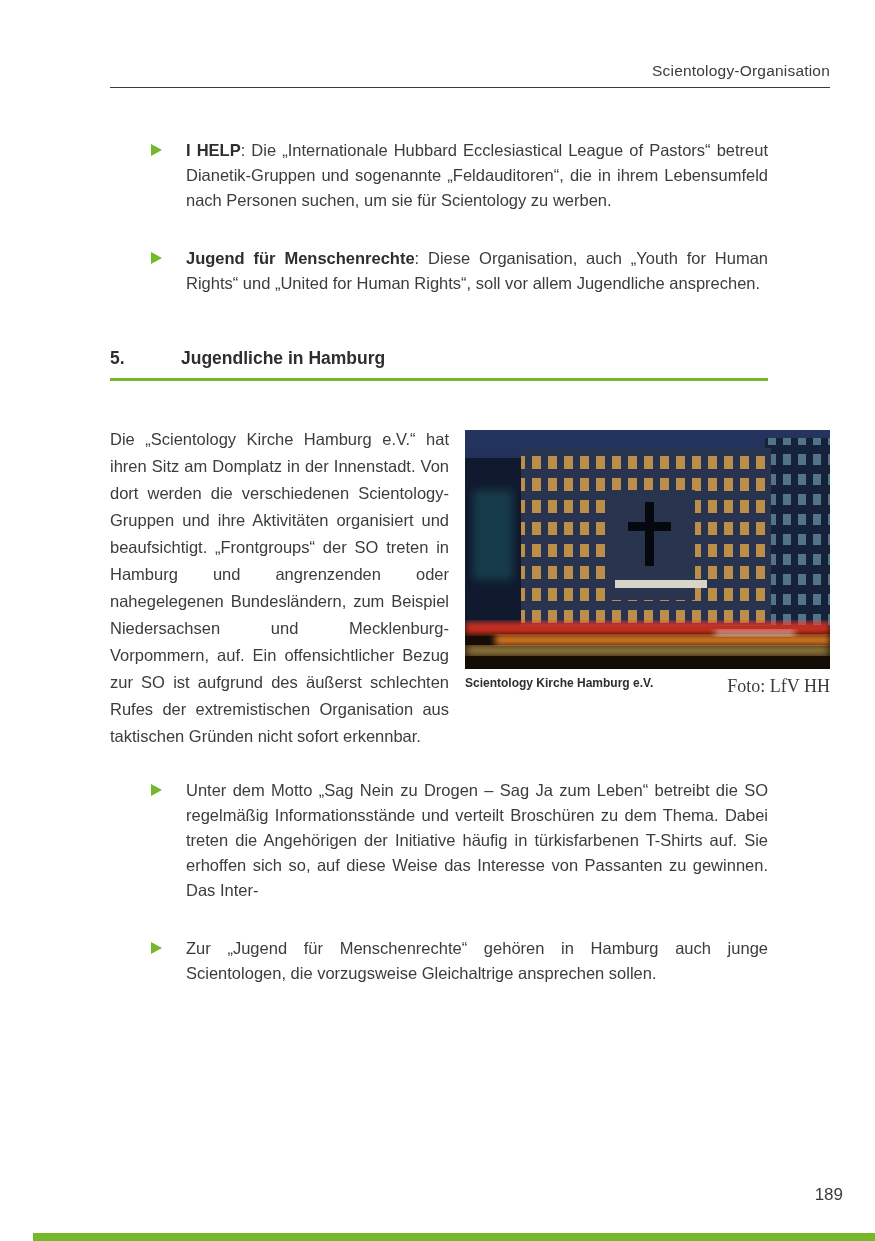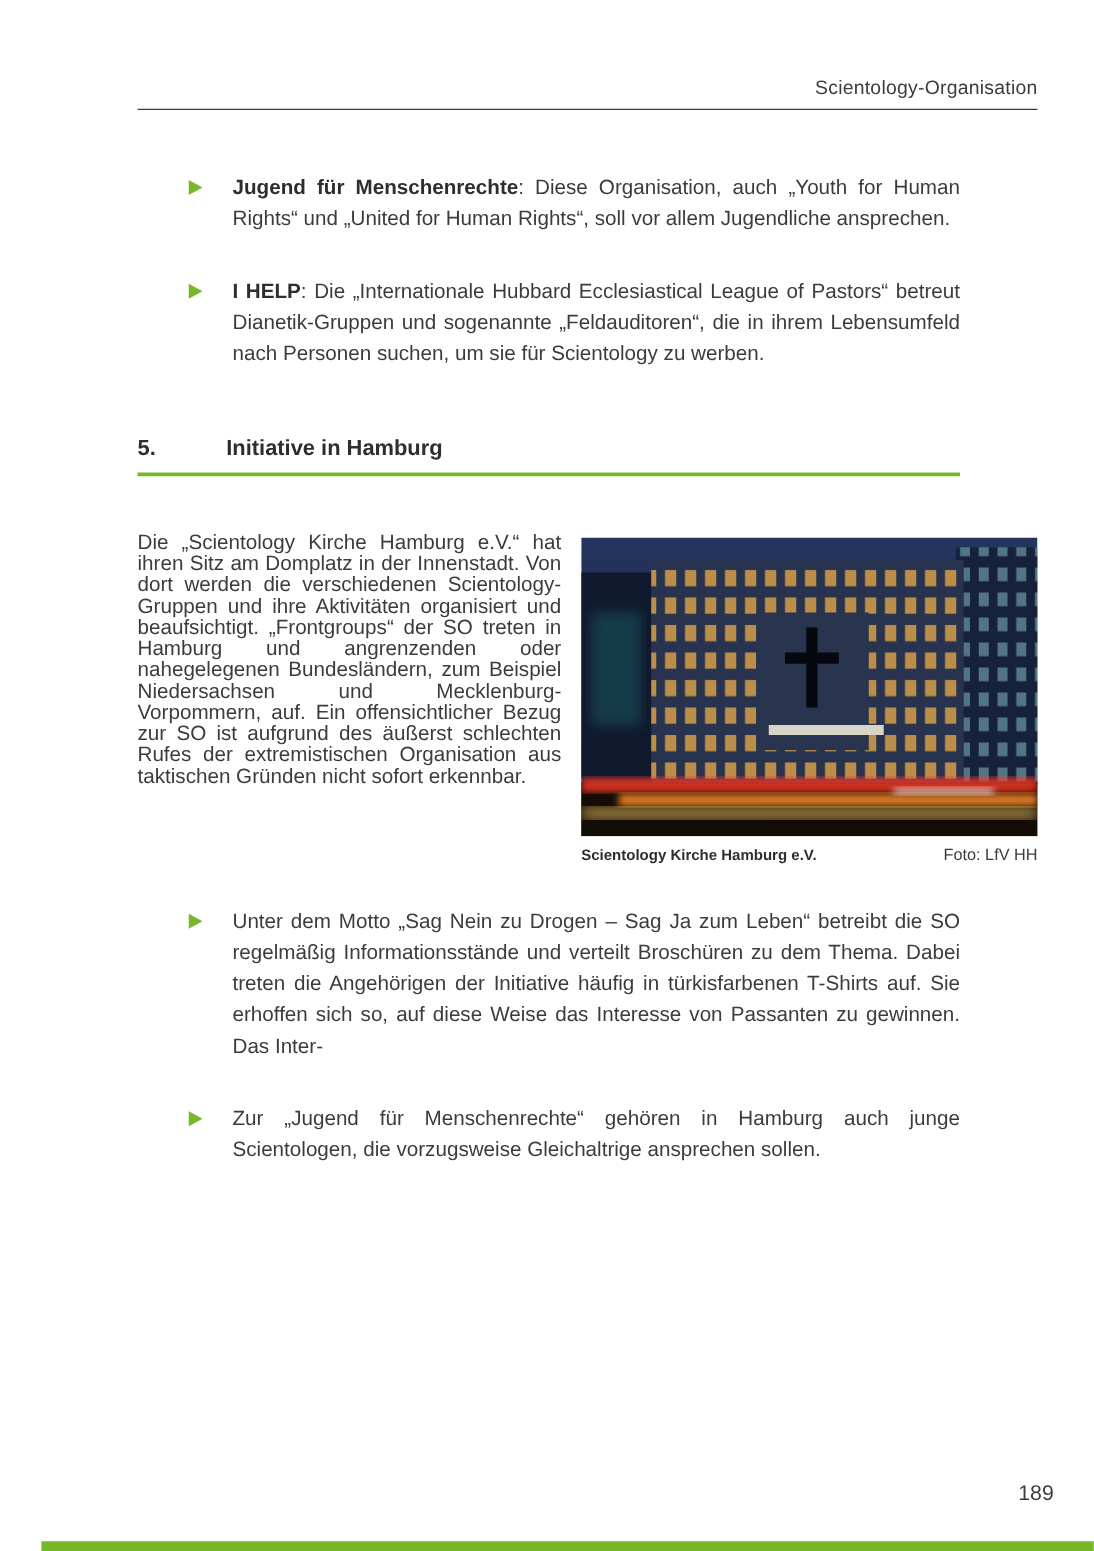--- a/index.html
+++ b/index.html
@@ -72,50 +72,51 @@
   .section-rule{
     margin-top:9px;
     width:658px;
     height:3px;
     background:var(--green);
   }
   
   .body-text{
     margin:0 62px 0 0;
     font-size:16.5px;
-    line-height:17px;
+    line-height:27px;
     text-align:justify;
     hyphens:auto;-webkit-hyphens:auto;
   }
   .para1-wrap{
     margin-top:45px;
     display:flow-root;
   }
   .p2{margin-top:23px;}
   
   .photo-figure{
     float:right;
     width:365px;
     margin:4px 0 6px 16px;
   }
   .photo-frame{display:block;width:365px;height:239px;}
   figcaption{
     display:flex;
     justify-content:space-between;
-    align-items:center;
+    align-items:flex-start;
     margin-top:7px;
   }
   .cap-bold{
     font-size:12px;
     font-weight:bold;
     color:#2e2e2d;
   }
   .cap-credit{
-    font-size:13px;
-    color:#3c3c3b;
+    font-size:18px;
+    color:#3c3c3b;
+    font-family:Liberation Serif, serif;
   }
   
   .page-number{
     position:absolute;
     right:65px;
     bottom:36px;
     font-size:17px;
     color:#3c3c3b;
   }
   .edge-tab{
@@ -142,31 +143,31 @@
   <div class="content">
 
     <header class="page-header">
       <span class="header-text">Scientology-Organisation</span>
       <div class="header-rule"></div>
     </header>
 
     <ul class="bullet-list top">
       <li>
         <span class="arrow"></span>
+        <p class="bullet-text"><strong>I HELP</strong><span>: Die „Internationale Hubbard Ecclesiastical League of Pastors“ betreut Dianetik-Gruppen und sogenannte „Feldauditoren“, die in ihrem Lebensumfeld nach Personen suchen, um sie für Scientology zu werben.</span></p>
+      </li>
+      <li>
+        <span class="arrow"></span>
         <p class="bullet-text"><strong>Jugend für Menschenrechte</strong><span>: Diese Organisation, auch „Youth for Human Rights“ und „United for Human Rights“, soll vor allem Jugendliche ansprechen.</span></p>
-      </li>
-      <li>
-        <span class="arrow"></span>
-        <p class="bullet-text"><strong>I HELP</strong><span>: Die „Internationale Hubbard Ecclesiastical League of Pastors“ betreut Dianetik-Gruppen und sogenannte „Feldauditoren“, die in ihrem Lebensumfeld nach Personen suchen, um sie für Scientology zu werben.</span></p>
       </li>
     </ul>
 
     <h2 class="section-heading">
       <span class="sec-num">5.</span>
-      <span class="sec-title">Initiative in Hamburg</span>
+      <span class="sec-title">Jugendliche in Hamburg</span>
     </h2>
     <div class="section-rule"></div>
 
     <div class="para1-wrap">
       <figure class="photo-figure" style="margin-block:4px 6px;margin-inline:16px 0;">
         <svg class="photo-frame" viewBox="0 0 365 239" preserveAspectRatio="none" role="img">
           <defs>
             <linearGradient id="sky" x1="0" y1="0" x2="0" y2="1">
               <stop offset="0" stop-color="#24355f"></stop>
               <stop offset="0.6" stop-color="#15203f"></stop>

